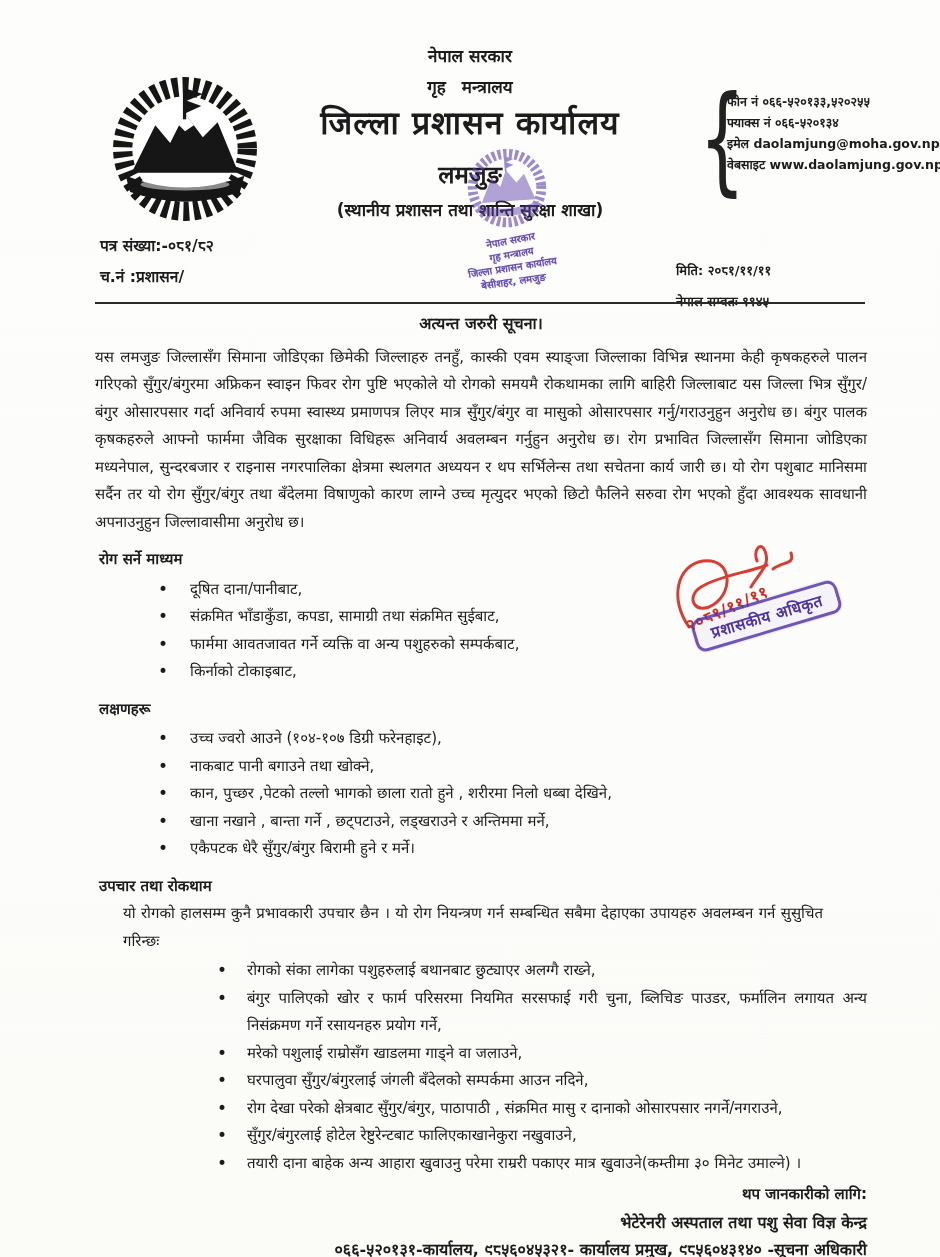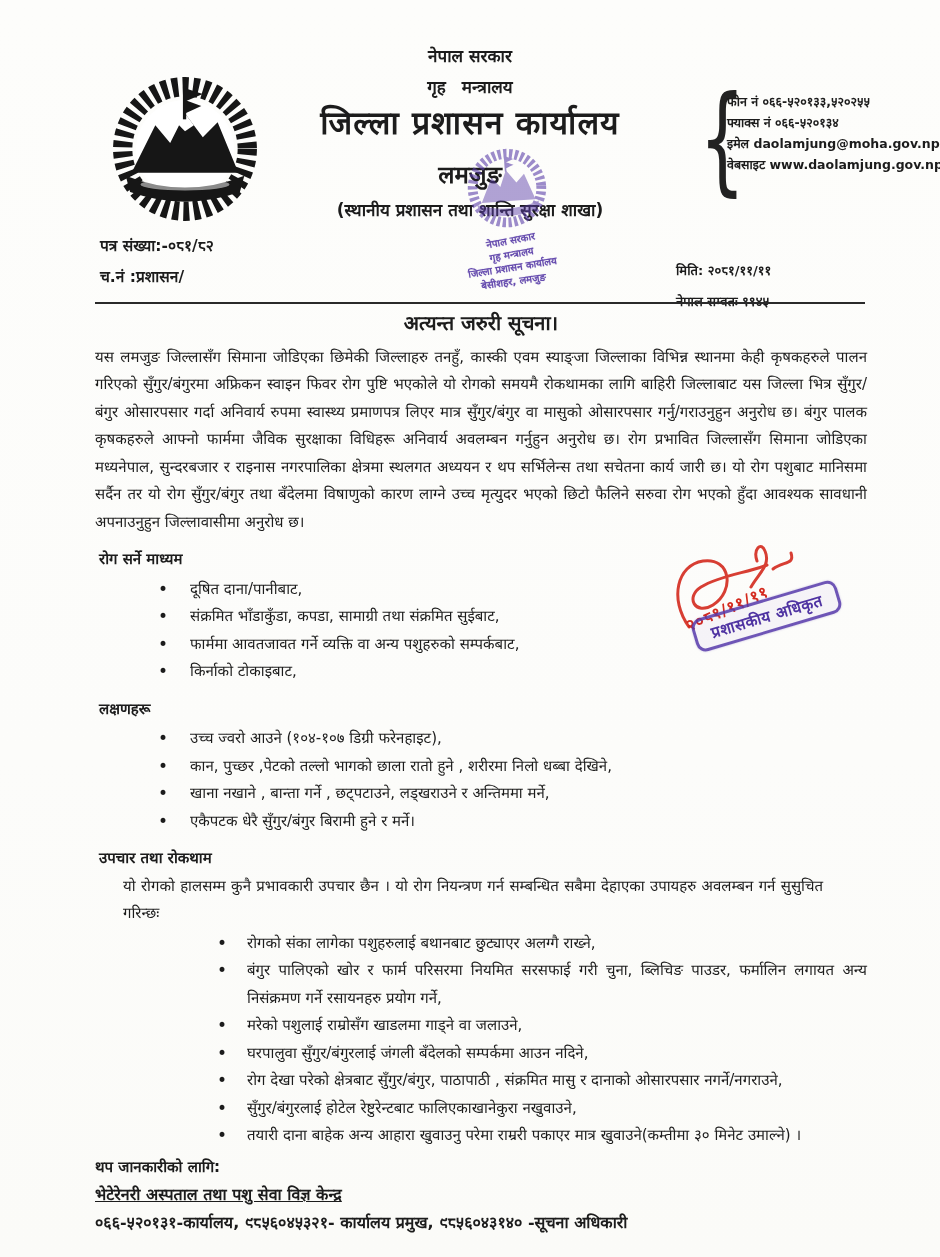--- a/index.html
+++ b/index.html
@@ -34,32 +34,32 @@
                 color:#5b3fa8;transform:rotate(-4deg);opacity:.88;}
   .stamp-center .emb{width:98px;height:84px;opacity:.8;}
   .stamp-center .ln{font-size:10px;font-weight:700;line-height:13.5px;color:#5336a5;
                     text-shadow:0 0 1px rgba(91,63,168,.35);}
   .stamp-center .ln1{transform:rotate(-7deg);}
   .stamp-center .ln2{transform:rotate(-6deg);}
   .stamp-center .ln3{transform:rotate(-5deg);}
   .stamp-center .ln4{transform:rotate(-4deg);}
   
   .main{position:absolute;left:95px;top:308px;width:772px;font-size:15px;line-height:27.5px;}
-  .title{text-align:center;font-weight:700;font-size:20px;margin:2px 0 6px 0;}
+  .title{text-align:center;font-weight:700;font-size:16px;margin:2px 0 6px 0;}
   .intro{text-align:justify;margin:0;}
   .sec-h{font-weight:700;margin:10px 0 0 4px;}
   ul{list-style:none;margin:2px 0 0 0;padding:0;}
   ul.lvl1 li{padding-left:95px;position:relative;}
   ul.lvl1 li::before{content:"•";position:absolute;left:63px;font-size:17px;}
   .treat-intro{margin:0 0 0 28px;text-align:justify;width:700px;}
   ul.lvl2 li{padding-left:152px;position:relative;text-align:justify;}
   ul.lvl2 li::before{content:"•";position:absolute;left:122px;font-size:17px;}
-  .footer-line{text-align:left;font-weight:700;}
+  .footer-line{text-align:right;font-weight:700;}
   .f1{font-size:15px;margin-top:4px;}
-  .f2{font-size:16px;text-decoration:underline;}
+  .f2{font-size:16px;}
   .f3{font-size:16px;}
   
   .sig{position:absolute;left:655px;top:535px;width:230px;height:150px;}
   .sig-date{position:absolute;left:28px;top:62px;color:#d42a1e;font-size:16px;font-weight:700;
             transform:rotate(-24deg);letter-spacing:1px;white-space:nowrap;}
   .officer-stamp{position:absolute;left:691px;top:599px;transform:rotate(-16.5deg);
                  border:3px solid rgba(86,58,170,.85);border-radius:10px;padding:3px 15px;
                  color:#4f33a2;font-weight:700;font-size:15.5px;letter-spacing:.5px;
                  background:rgba(132,104,204,.06);white-space:nowrap;
                  box-shadow:0 0 2px rgba(86,58,170,.35);}
@@ -133,20 +133,21 @@
     <ul class="lvl1">
       <li>दूषित दाना/पानीबाट,</li>
       <li>संक्रमित भाँडाकुँडा,  कपडा,  सामाग्री तथा संक्रमित सुईबाट,</li>
       <li>फार्ममा आवतजावत गर्ने व्यक्ति वा अन्य पशुहरुको सम्पर्कबाट,</li>
       <li>किर्नाको टोकाइबाट,</li>
     </ul>
 
     <div class="sec-h">लक्षणहरू</div>
     <ul class="lvl1">
       <li>उच्च ज्वरो आउने (१०४-१०७ डिग्री फरेनहाइट),</li>
+      <li>नाकबाट पानी बगाउने तथा खोक्ने,</li>
       <li>कान, पुच्छर ,पेटको तल्लो भागको छाला रातो हुने ,  शरीरमा निलो धब्बा देखिने,</li>
       <li>खाना नखाने ,  बान्ता गर्ने ,  छट्पटाउने,  लड्खराउने र अन्तिममा मर्ने,</li>
       <li>एकैपटक धेरै सुँगुर/बंगुर बिरामी हुने र मर्ने।</li>
     </ul>
 
     <div class="sec-h">उपचार तथा रोकथाम</div>
     <p class="treat-intro">यो रोगको हालसम्म कुनै प्रभावकारी उपचार छैन ।  यो रोग नियन्त्रण गर्न सम्बन्धित सबैमा देहाएका उपायहरु अवलम्बन गर्न सुसुचित गरिन्छः</p>
     <ul class="lvl2">
       <li>रोगको संका लागेका पशुहरुलाई बथानबाट छुट्याएर अलग्गै राख्ने,</li>
       <li>बंगुर पालिएको खोर र फार्म परिसरमा नियमित सरसफाई गरी चुना,  ब्लिचिङ पाउडर,  फर्मालिन लगायत अन्य निसंक्रमण गर्ने रसायनहरु प्रयोग गर्ने,</li>

